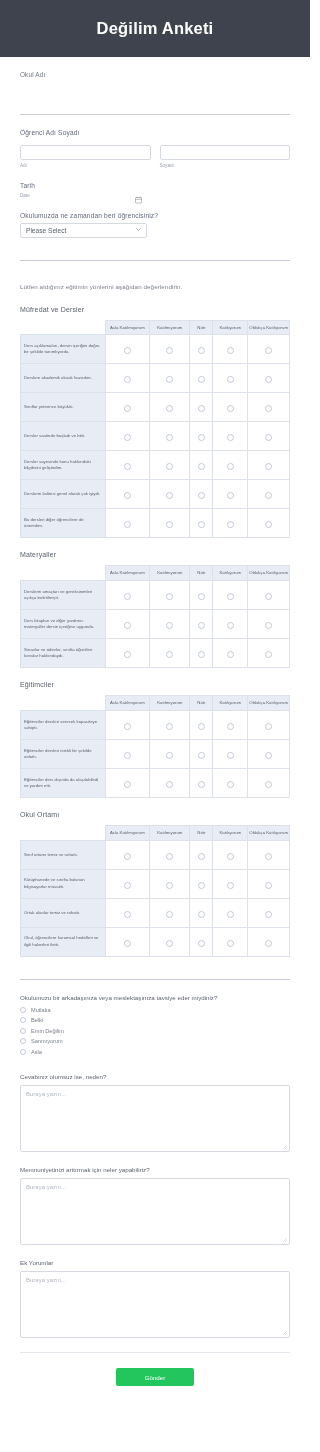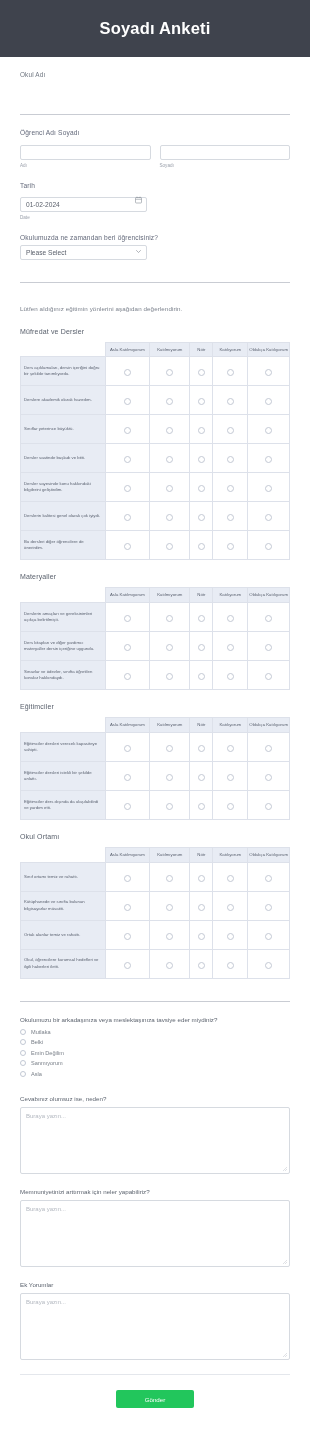--- a/index.html
+++ b/index.html
@@ -246,21 +246,21 @@
     height: 18px;
     font-family: inherit;
     font-size: 6.2px;
     cursor: pointer;
   }
 </style>
 </head>
 <body>
 
 <div class="form-header">
-  <h1 class="form-title">Soyadı Anketi</h1>
+  <h1 class="form-title">Değilim Anketi</h1>
 </div>
 
 <div class="form-body">
 
   <div class="field-block">
     <span class="field-label">Okul Adı</span>
     <div style="height:22px"></div>
     <hr class="divider">
   </div>
 
@@ -274,21 +274,20 @@
       <div class="name-col">
         <input class="text-input" type="text" value="" style="">
         <span class="sub-label">Soyadı</span>
       </div>
     </div>
   </div>
 
   <div class="field-block">
     <span class="field-label bigger">Tarih</span>
     <div class="date-wrap">
-      <input class="date-input" type="text" value="01-02-2024" style="">
       <svg class="cal-icon" viewBox="0 0 14 15">
         <rect x="1" y="2.5" width="12" height="11" rx="1.5" fill="none" stroke="#8a9099" stroke-width="1.2"></rect>
         <line x1="1" y1="6" x2="13" y2="6" stroke="#8a9099" stroke-width="1.2"></line>
         <line x1="4" y1="0.8" x2="4" y2="3.6" stroke="#8a9099" stroke-width="1.2"></line>
         <line x1="10" y1="0.8" x2="10" y2="3.6" stroke="#8a9099" stroke-width="1.2"></line>
       </svg>
     </div>
     <span class="sub-label">Date</span>
   </div>
 

